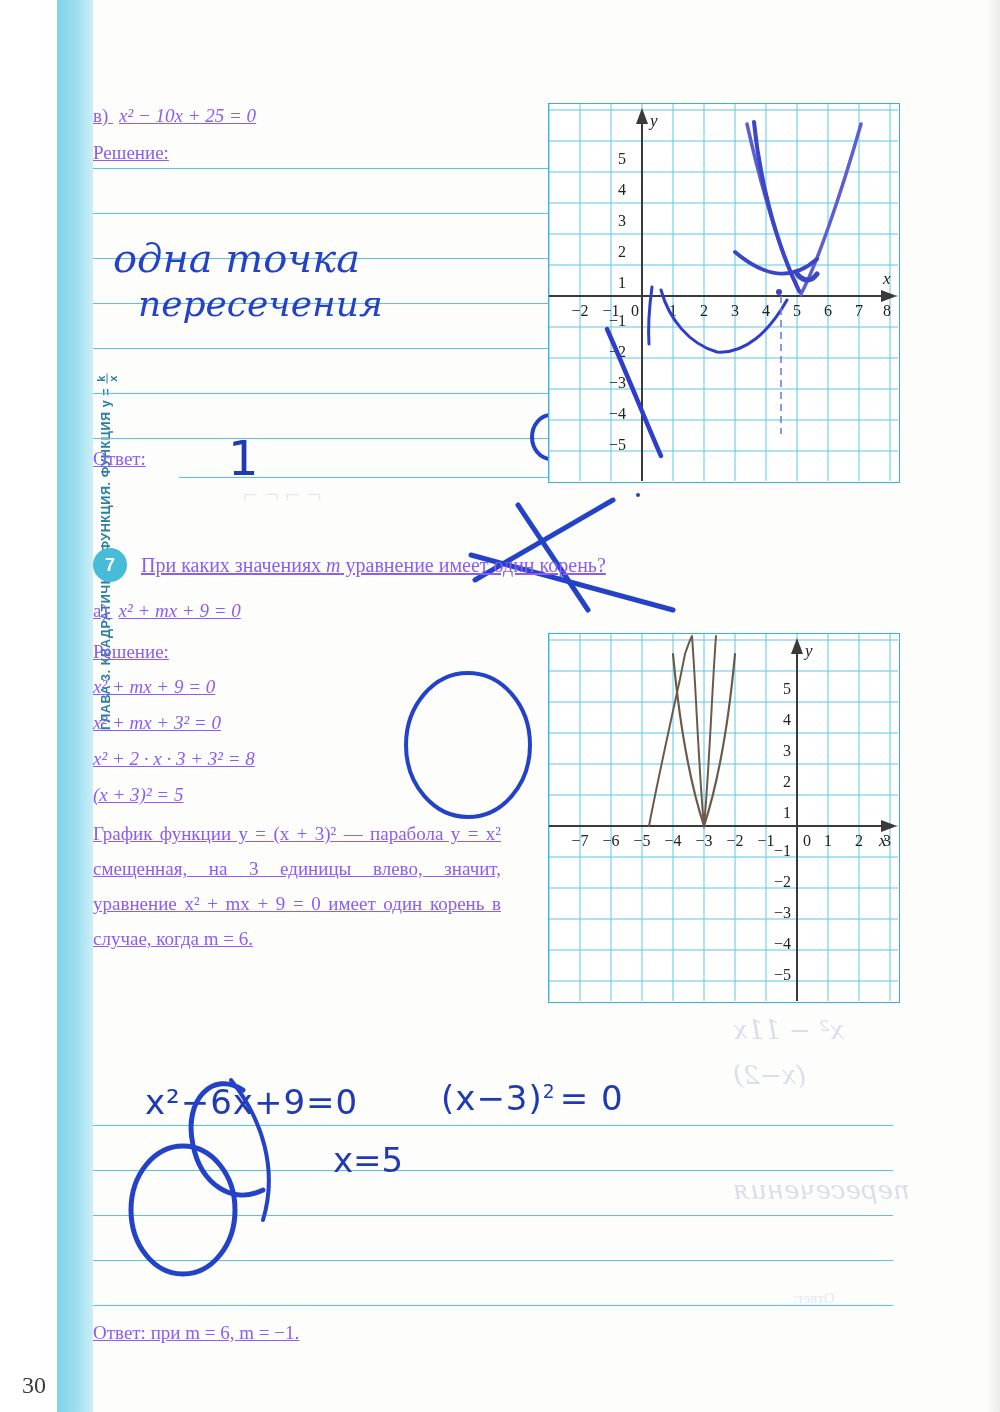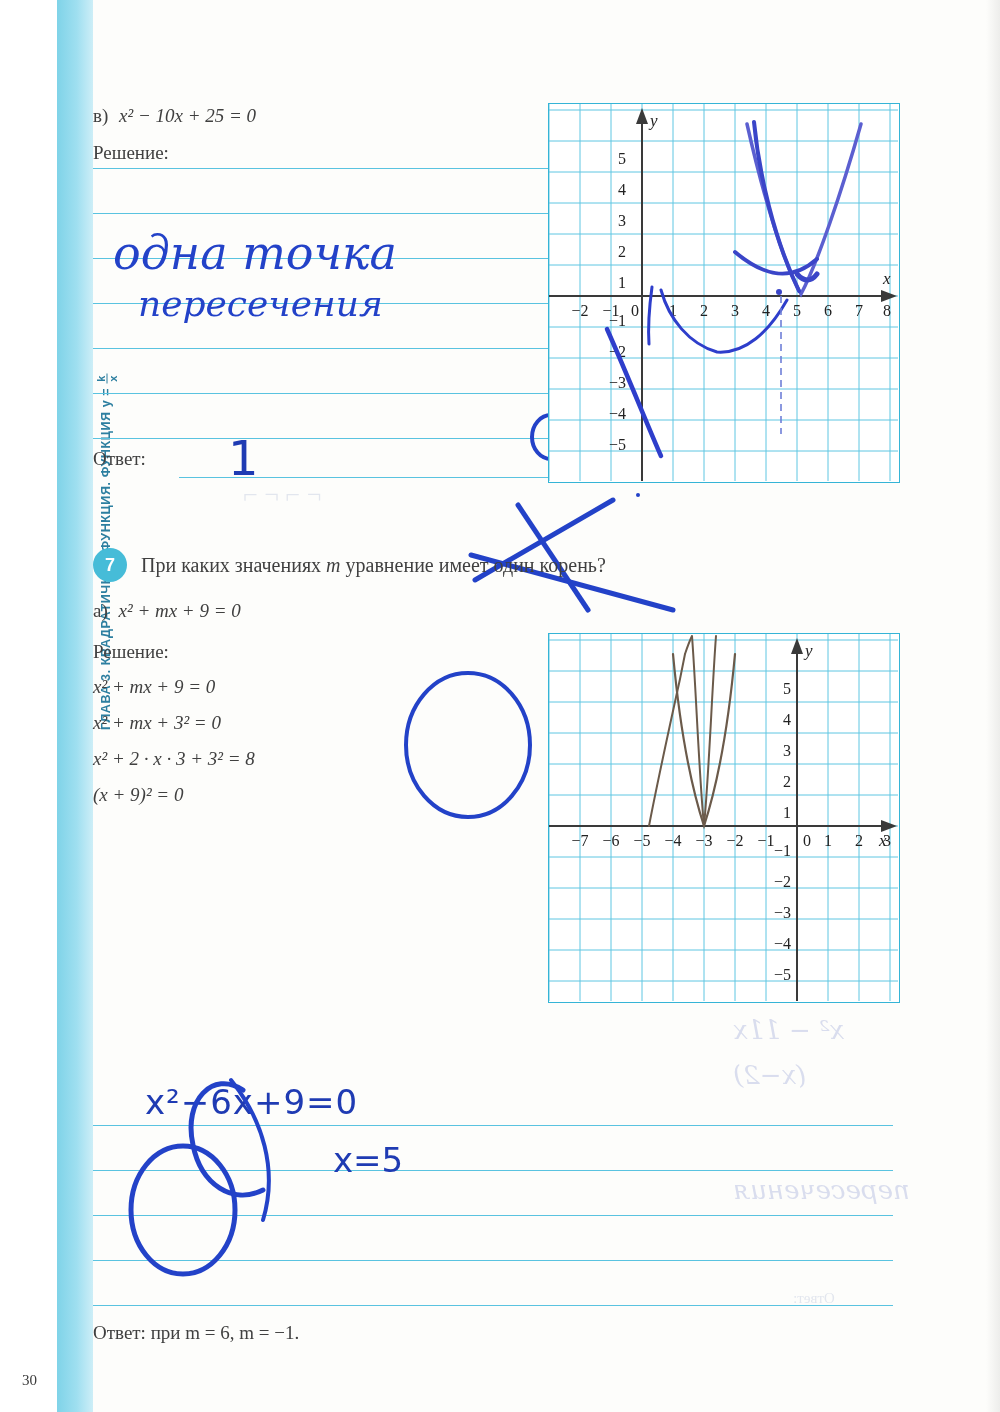--- a/index.html
+++ b/index.html
@@ -42,21 +42,21 @@
     text-align:center;
     vertical-align:middle;
     font-size:11px;
     line-height:1.0;
   }
   .sidebar-text .frac .num { display:block; border-bottom:1px solid #2d7fa0; padding:0 2px;}
   .sidebar-text .frac .den { display:block; padding:0 2px;}
 
   
   .content { position:absolute; left:93px; top:0; width:907px; height:1412px; }
-  .txt-blk { position:absolute; color:#404040; }
+  .txt-blk { position:absolute; color:#8b5cf6;text-decoration:underline; }
 
   em.it { font-style:italic; }
   sup { font-size:0.66em; vertical-align:super; }
 
   
   .rule {
     position:absolute; height:0; border-top:1.2px solid #59c3e0;
   }
 
   
@@ -88,21 +88,21 @@
     position:absolute;
     background:#ffffff;
     border:1.5px solid #35b4d6;
     box-sizing:border-box;
   }
   .graph svg { display:block; }
 
   .page-number {
     position:absolute; left:22px; top:1372px;
     font-family:"Liberation Serif", serif;
-    font-size:15px; color:#3a3a3a;
+    font-size:24px; color:#3a3a3a;
   }
 
   
   .ghost {
     position:absolute;
     color:rgba(120,140,190,0.20);
     font-family:"Liberation Serif", serif;
     font-size:15px;
     transform:scaleX(-1);
     pointer-events:none;
@@ -157,21 +157,21 @@
     <div class="txt-blk" style="left:0px; top:142px; font-size:19px;">Решение:</div>
 
     <div class="rule" style="left:0px; top:168px; width:466px;"></div>
     <div class="rule" style="left:0px; top:213px; width:466px;"></div>
     <div class="rule" style="left:0px; top:258px; width:466px;"></div>
     <div class="rule" style="left:0px; top:303px; width:466px;"></div>
     <div class="rule" style="left:0px; top:348px; width:466px;"></div>
     <div class="rule" style="left:0px; top:393px; width:466px;"></div>
     <div class="rule" style="left:0px; top:438px; width:466px;"></div>
 
-    <div class="hand hand-cursive" style="left:20px; top:226px; font-size:46px;">одна точка</div>
+    <div class="hand hand-cursive" style="left:20px; top:235px; font-size:40px;">одна точка</div>
     <div class="hand hand-cursive" style="left:45px; top:283px; font-size:36px;">пересечения</div>
 
     <div class="txt-blk" style="left:0px; top:448px; font-size:19px;">Ответ:</div>
     <div class="answer-line" style="left:86px; top:477px; width:380px;"></div>
     <div class="hand" style="left:135px; top:430px; font-size:48px;">1</div>
 
     <svg style="position:absolute; left:330px; top:395px; width:320px; height:200px; overflow:visible;">
       <ellipse cx="128" cy="42" rx="19" ry="22" fill="none" stroke="#2342c8" stroke-width="4"></ellipse>
       <path d="M190 105 L52 185" stroke="#2342c8" stroke-width="5" fill="none" stroke-linecap="round"></path>
       <path d="M95 110 L165 215" stroke="#2342c8" stroke-width="5" fill="none" stroke-linecap="round"></path>
@@ -187,31 +187,35 @@
     <div class="txt-blk" style="left:0px; top:600px; font-size:19px;">
       <span>а)</span>
       <em class="it" style="margin-left:6px;">x² + mx + 9 = 0</em>
     </div>
 
     <div class="txt-blk" style="left:0px; top:641px; font-size:19px;">Решение:</div>
 
     <div class="txt-blk" style="left:0px; top:676px; font-size:19px;"><em class="it">x² + mx + 9 = 0</em></div>
     <div class="txt-blk" style="left:0px; top:712px; font-size:19px;"><em class="it">x² + mx + 3² = 0</em></div>
     <div class="txt-blk" style="left:0px; top:748px; font-size:19px;"><em class="it">x² + 2 · x · 3 + 3² = 8</em></div>
-    <div class="txt-blk" style="left:0px; top:784px; font-size:19px;"><em class="it">(x + 9)² = 0</em></div>
-
+    <div class="txt-blk" style="left:0px; top:784px; font-size:19px;"><em class="it">(x + 3)² = 5</em></div>
+
+    <div class="txt-blk" style="left:0px; top:816px; width:408px; font-size:19px; line-height:1.85; text-align:justify;">График функции y = (x + 3)² — парабола y = x² смещенная, на 3 единицы влево, значит, уравнение x² + mx + 9 = 0 имеет один корень в случае, когда m = 6.</div>
 
 
     <div class="rule" style="left:0px; top:1125px; width:800px;"></div>
     <div class="rule" style="left:0px; top:1170px; width:800px;"></div>
     <div class="rule" style="left:0px; top:1215px; width:800px;"></div>
     <div class="rule" style="left:0px; top:1260px; width:800px;"></div>
     <div class="rule" style="left:0px; top:1305px; width:800px;"></div>
 
     <div class="hand" style="left:52px; top:1082px; font-size:34px; letter-spacing:1px;">x²−6x+9=0</div>
+    <div class="hand" style="left:348px; top:1078px; font-size:34px; letter-spacing:1px;">
+      <span>(x−3)</span><sup style="font-size:0.55em;">2</sup><span style="margin-left:4px;">= 0</span>
+    </div>
     <div class="hand" style="left:240px; top:1140px; font-size:34px;">x=5</div>
 
     <svg style="position:absolute; left:20px; top:1060px; width:320px; height:220px; overflow:visible;">
       <path d="M130 30 C100 10, 70 40, 80 85 C88 125, 120 145, 150 130" fill="none" stroke="#2342c8" stroke-width="5" stroke-linecap="round"></path>
       <ellipse cx="70" cy="150" rx="52" ry="64" fill="none" stroke="#2342c8" stroke-width="5"></ellipse>
       <path d="M118 20 C150 60, 165 110, 150 160" fill="none" stroke="#2342c8" stroke-width="4" stroke-linecap="round"></path>
     </svg>
 
     <svg style="position:absolute; left:280px; top:665px; width:220px; height:180px; overflow:visible;">
       <ellipse cx="95" cy="80" rx="62" ry="72" fill="none" stroke="#2342c8" stroke-width="4"></ellipse>

